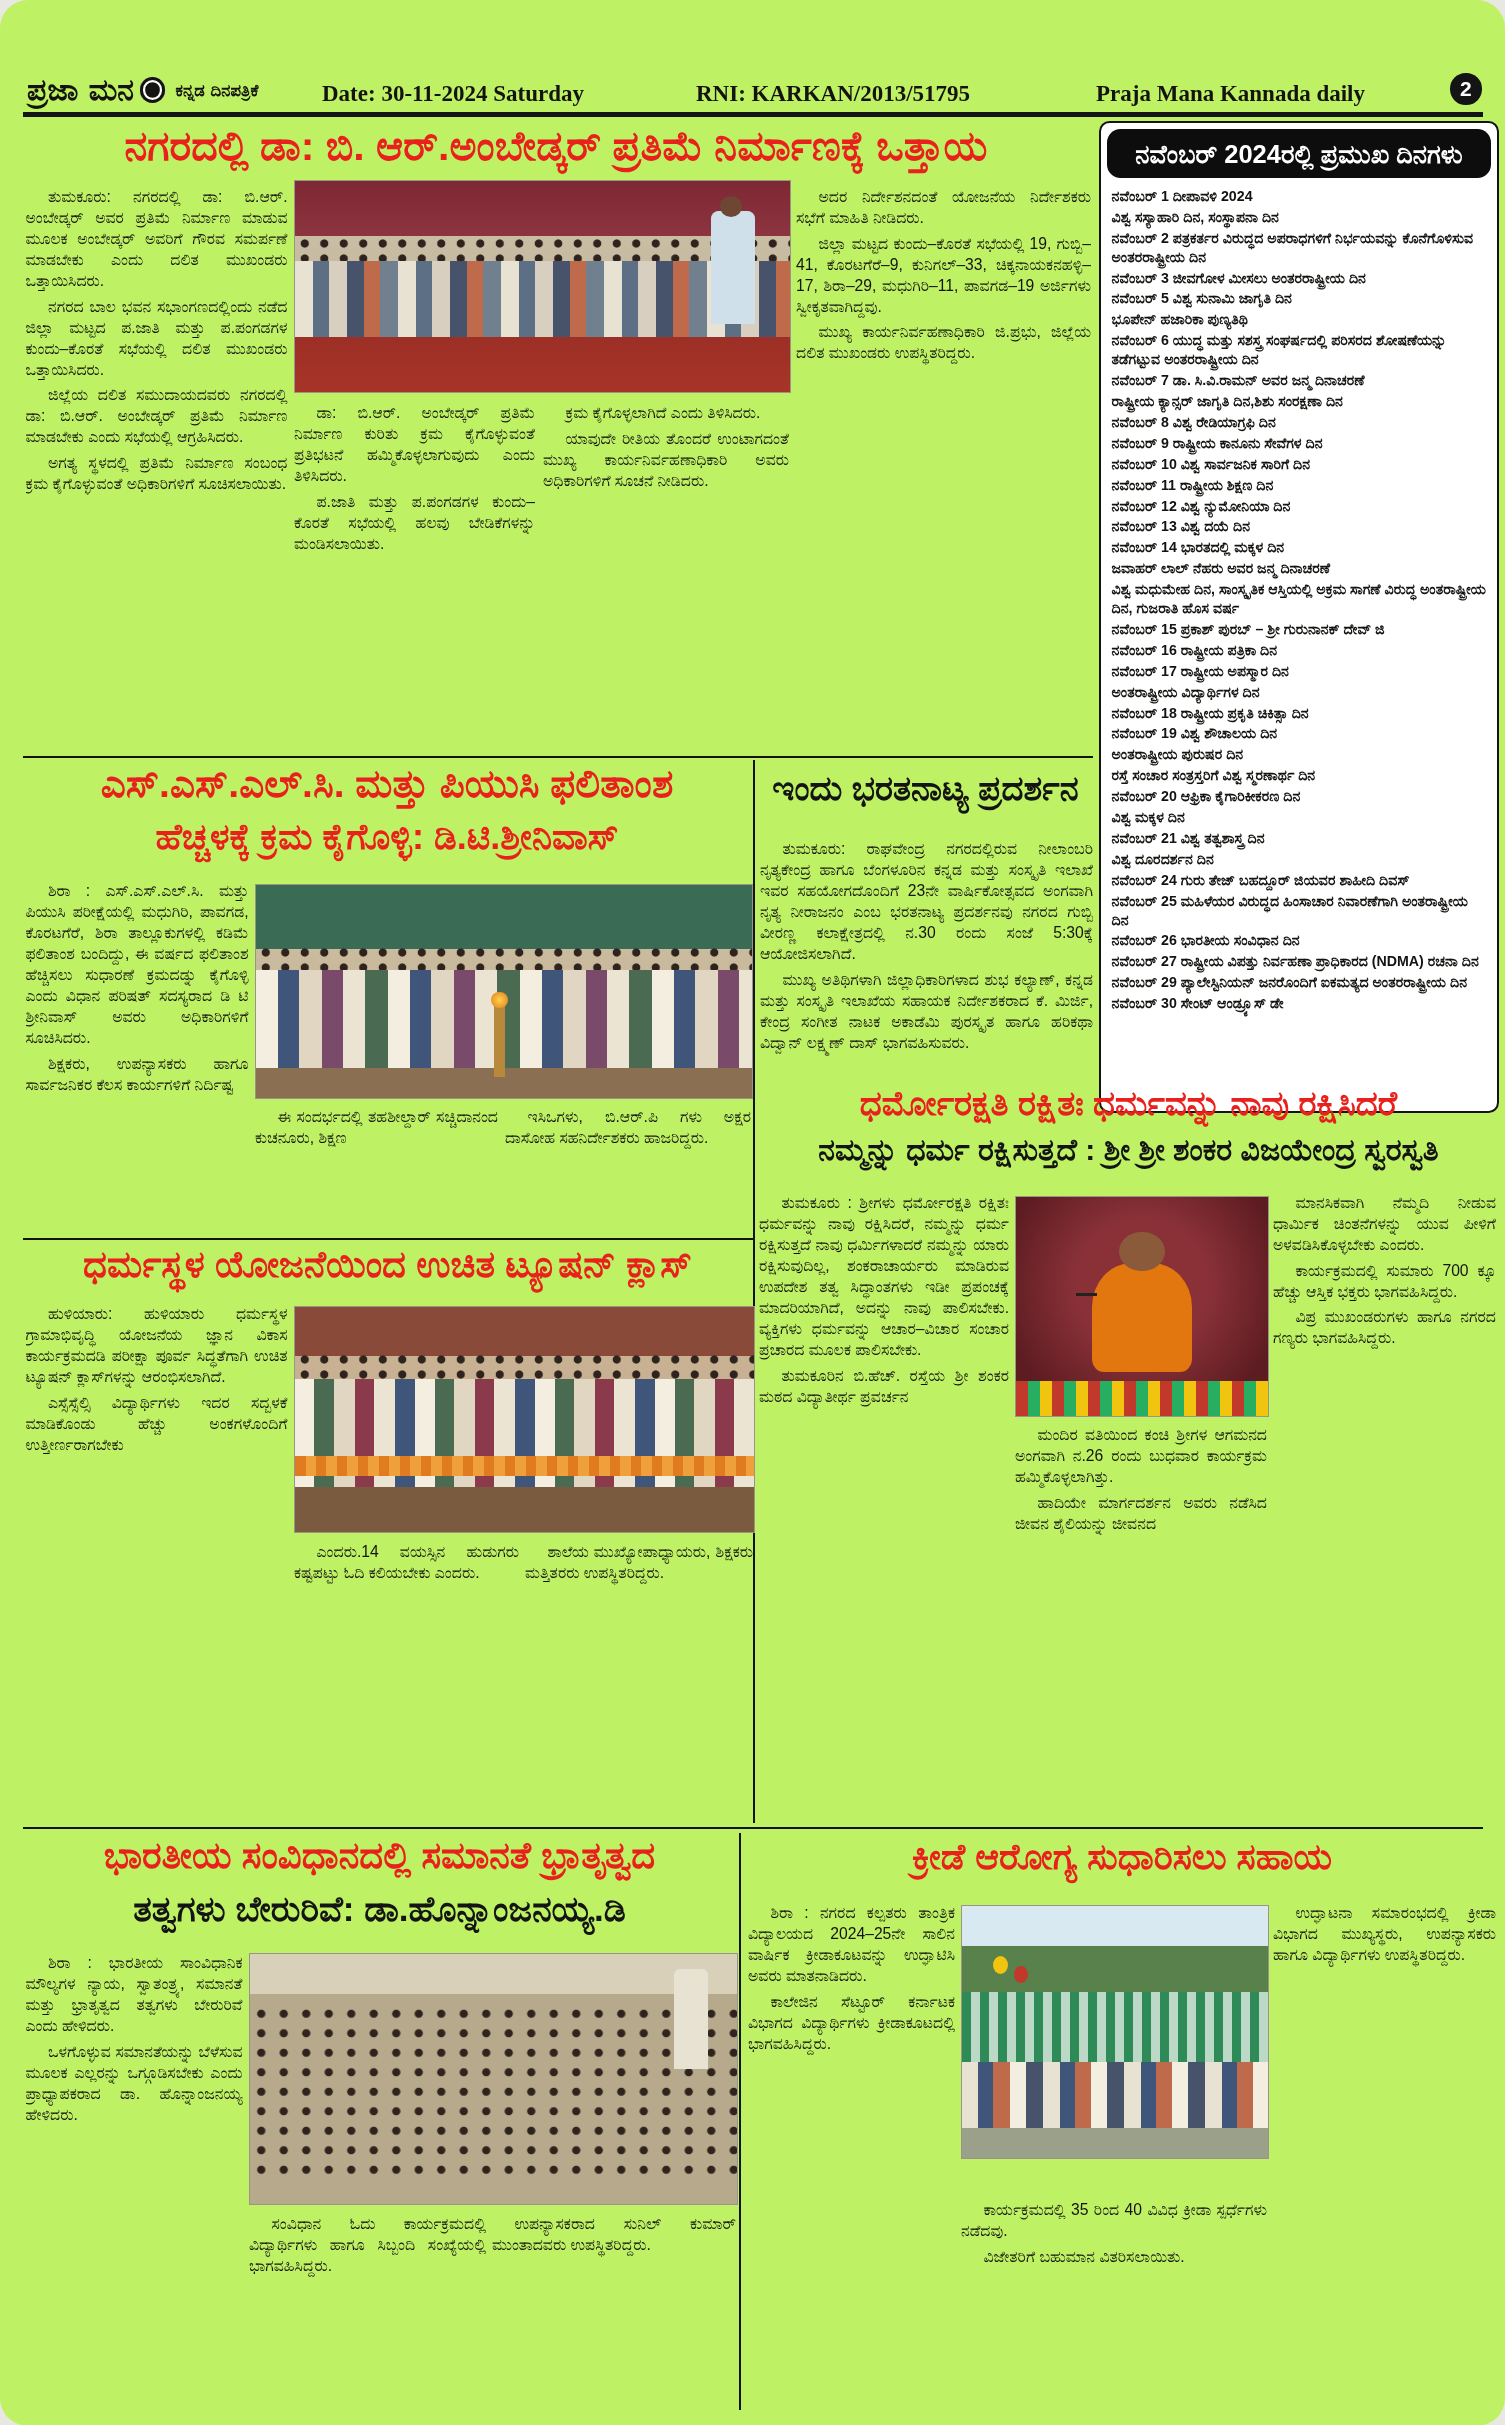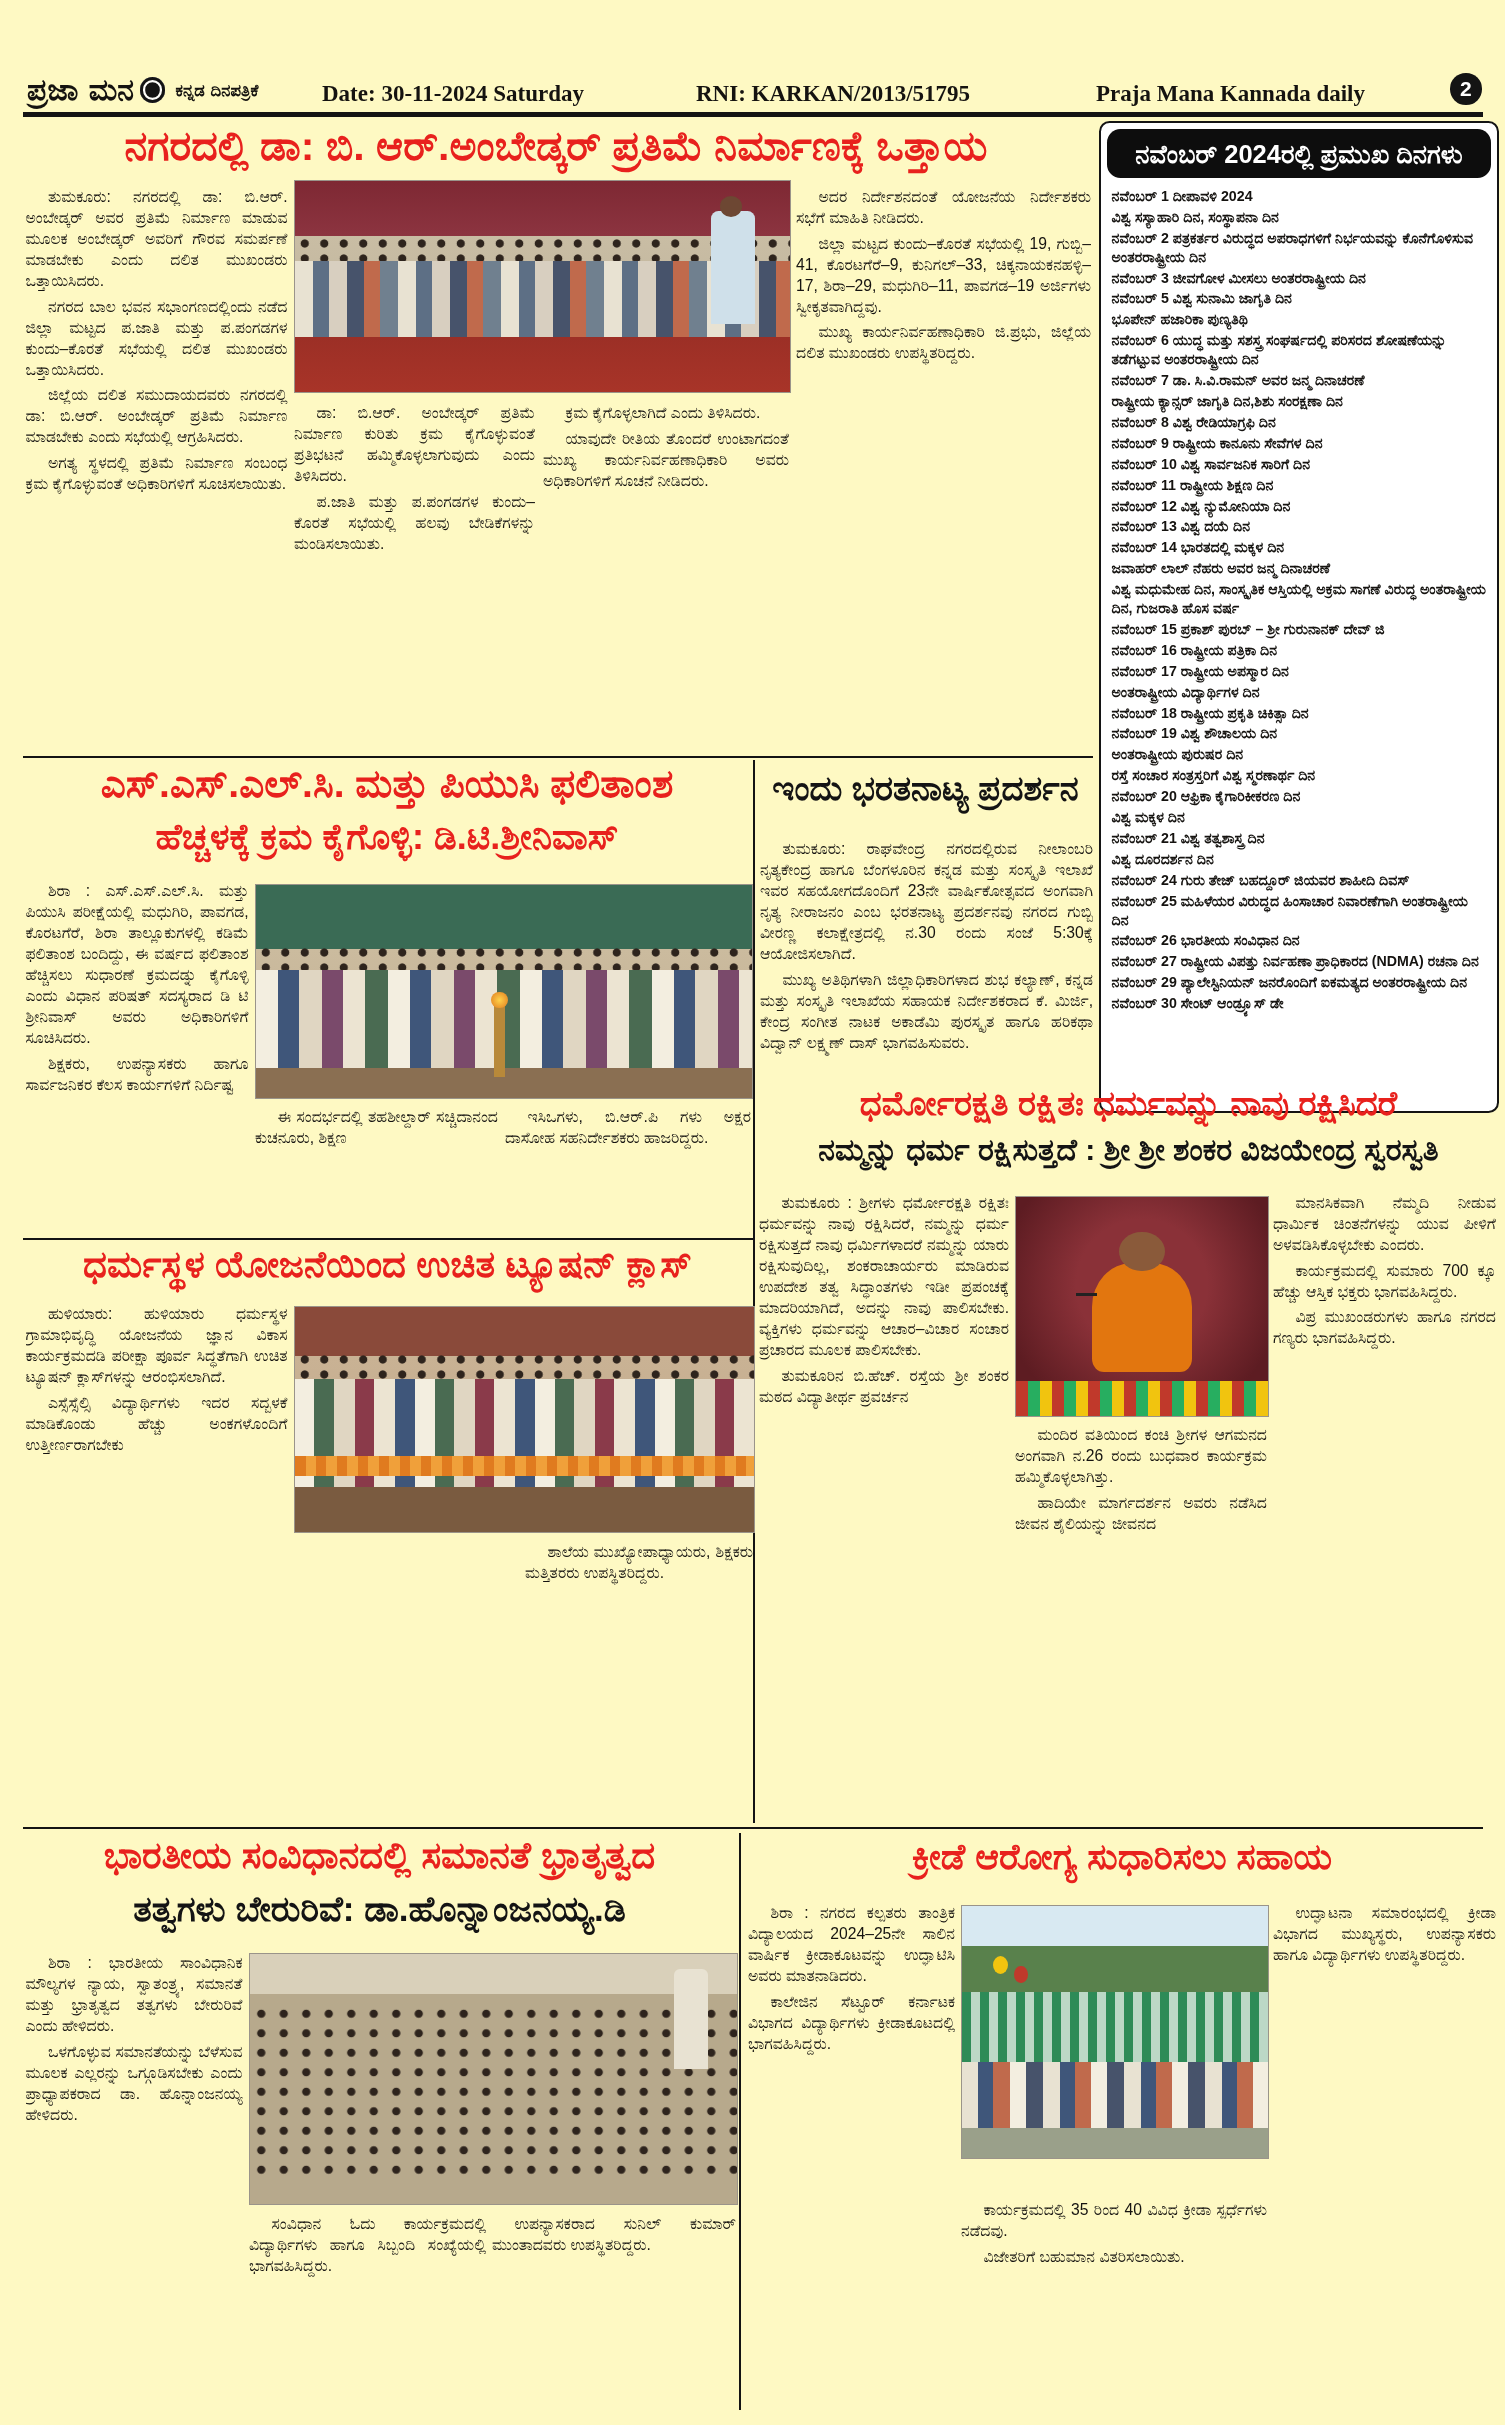--- a/index.html
+++ b/index.html
@@ -1,17 +1,17 @@
 <!DOCTYPE html>
 <html style="font-size:12px"><head>
 <meta charset="utf-8">
 <style>
   html,body{margin:0;padding:0;background:#e9e7e2;}
-  .page{position:relative;width:1505px;height:2426px;margin:0 auto;background:#fef9c3;
-        font-family:"Liberation Sans","DejaVu Sans",sans-serif;color:#151310;overflow:hidden;}
+  .page{position:relative;width:1505px;height:2426px;margin:0 auto;background:#bef264;
+        font-family:"Liberation Sans","DejaVu Sans",sans-serif;color:#151310;overflow:hidden;border-radius:28px;}
   
   .hdr-item{position:absolute;font-family:"Liberation Serif","DejaVu Serif",serif;font-weight:bold;}
   #hdr-logo{left:27px;top:72px;display:flex;align-items:center;gap:6px;font-family:"DejaVu Sans",sans-serif;}
   #hdr-logo .big{font-size:30px;font-weight:bold;}
   #hdr-logo .emblem{width:25.5px;height:25.5px;border-radius:50%;background:#141414;display:inline-block;
                     box-shadow:inset 0 0 0 3px #141414, inset 0 0 0 5.2px #fdfdfa;}
   #hdr-logo .small{font-size:16.5px;font-weight:bold;margin-left:4px;}
   #hdr-date{left:322px;top:81px;font-size:23px;}
   #hdr-rni{left:696px;top:81px;font-size:23px;}
   #hdr-name{left:1096px;top:81px;font-size:23px;}
@@ -254,20 +254,23 @@
   <div class="hl red" id="a5-hl">ಧರ್ಮಸ್ಥಳ ಯೋಜನೆಯಿಂದ ಉಚಿತ ಟ್ಯೂಷನ್ ಕ್ಲಾಸ್</div>
   <div class="col" id="a5-c1">
       <p class="bp">ಹುಳಿಯಾರು: ಹುಳಿಯಾರು ಧರ್ಮಸ್ಥಳ ಗ್ರಾಮಾಭಿವೃದ್ಧಿ ಯೋಜನೆಯ ಜ್ಞಾನ ವಿಕಾಸ ಕಾರ್ಯಕ್ರಮದಡಿ ಪರೀಕ್ಷಾ ಪೂರ್ವ ಸಿದ್ಧತೆಗಾಗಿ ಉಚಿತ ಟ್ಯೂಷನ್ ಕ್ಲಾಸ್‌ಗಳನ್ನು ಆರಂಭಿಸಲಾಗಿದೆ.</p>
       <p class="bp">ಎಸ್ಸೆಸ್ಸೆಲ್ಸಿ ವಿದ್ಯಾರ್ಥಿಗಳು ಇದರ ಸದ್ಬಳಕೆ ಮಾಡಿಕೊಂಡು ಹೆಚ್ಚು ಅಂಕಗಳೊಂದಿಗೆ ಉತ್ತೀರ್ಣರಾಗಬೇಕು</p>
     </div>
   <div class="photo" id="ph3">
     <div class="pdet heads"></div>
     <div class="pdet crowd"></div>
     <div class="pdet garland"></div>
   </div>
+  <div class="col" id="a5-c2">
+      <p class="bp">ಎಂದರು.14 ವಯಸ್ಸಿನ ಹುಡುಗರು ಕಷ್ಟಪಟ್ಟು ಓದಿ ಕಲಿಯಬೇಕು ಎಂದರು.</p>
+    </div>
   <div class="col" id="a5-c3">
       <p class="bp">ಶಾಲೆಯ ಮುಖ್ಯೋಪಾಧ್ಯಾಯರು, ಶಿಕ್ಷಕರು ಮತ್ತಿತರರು ಉಪಸ್ಥಿತರಿದ್ದರು.</p>
     </div>
 
   <div class="rule" id="d4"></div>
   <div class="rule" id="d5"></div>
 
   <div class="hl red" id="a6-hl1">ಭಾರತೀಯ ಸಂವಿಧಾನದಲ್ಲಿ ಸಮಾನತೆ ಭ್ರಾತೃತ್ವದ</div>
   <div class="hl" id="a6-hl2">ತತ್ವಗಳು ಬೇರುರಿವೆ: ಡಾ.ಹೊನ್ನಾಂಜನಯ್ಯ.ಡಿ</div>
   <div class="col" id="a6-c1">

